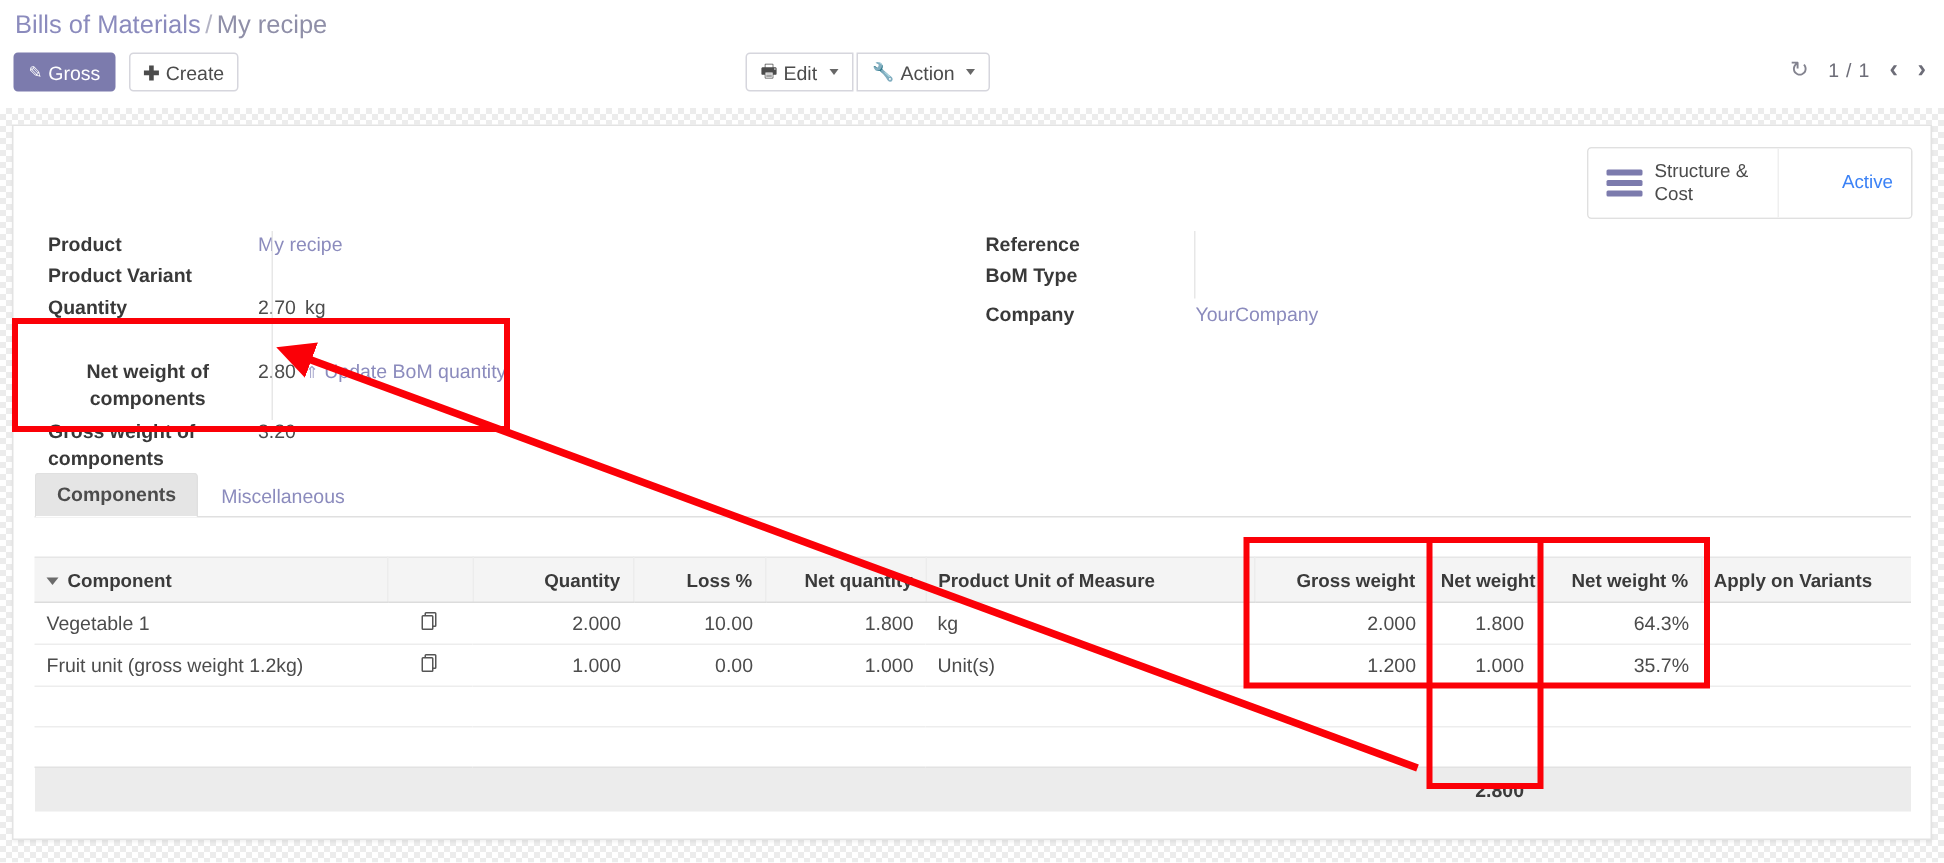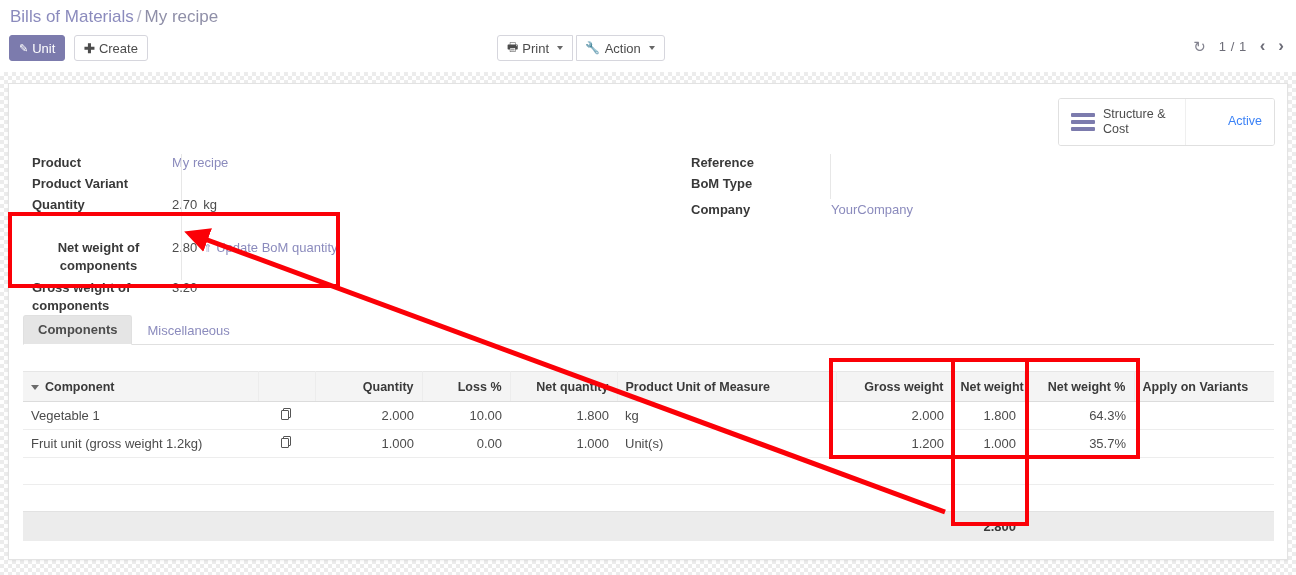--- a/index.html
+++ b/index.html
@@ -110,21 +110,21 @@
     content:""; position:absolute; left:5px; top:3px;
     width:8px; height:2px; background:#ffffff;
   }
 
   
   #form{
     position:absolute; left:14px; top:70px; width:1250px;
   }
   .fcol{ position:absolute; top:0; }
   #col-left{ left:9px; width:330px; }
-  #col-right{ left:634px; width:360px;margin-left:34px; }
+  #col-right{ left:634px; width:360px; }
 
   .frow{ display:flex; align-items:flex-start; min-height:21px; }
   .flabel{
     width:140px; flex:0 0 140px;
     font-weight:bold; color:#393939; font-size:13px;
     line-height:18px; padding-right:7px;
   }
   .fvalue{
     flex:1; font-size:13px; color:#4c4c4c; line-height:18px;
     display:flex; align-items:baseline; gap:6px;
@@ -218,32 +218,32 @@
 
 <div id="control-panel">
 
   <div id="breadcrumb">
     <span class="bc-link">Bills of Materials</span><span class="bc-sep">/</span><span class="bc-current">My recipe</span>
   </div>
 
   <div id="edit-create">
     <button class="btn primary">
       <span style="font-size:11px;">✎</span>
-      <span>Unit</span>
+      <span>Gross</span>
     </button>
     <button class="btn">
       <span style="font-weight:bold;font-size:13px;">✚</span>
       <span>Create</span>
     </button>
   </div>
 
   <div id="mid-buttons">
     <button class="btn">
       <span style="font-size:12px;">🖶</span>
-      <span>Print</span>
+      <span>Edit</span>
       <span class="caret"></span>
     </button>
     <button class="btn">
       <span style="font-size:12px;">🔧</span>
       <span>Action</span>
       <span class="caret"></span>
     </button>
   </div>
 
   <div id="pager">

